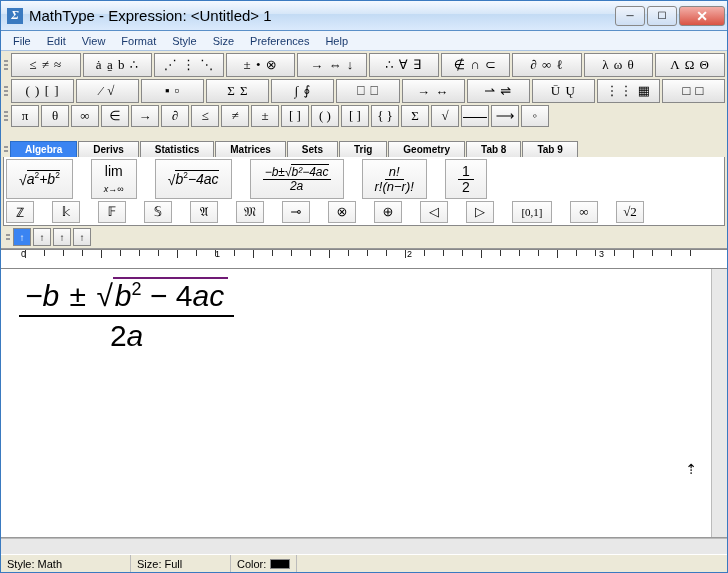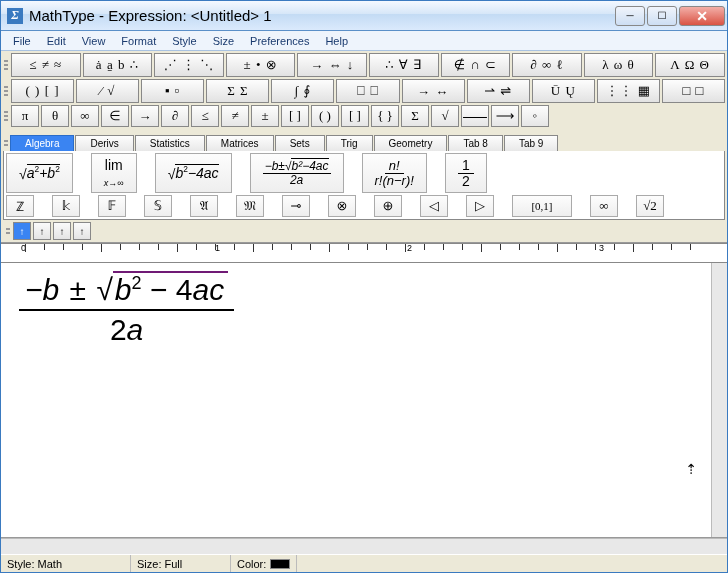--- a/index.html
+++ b/index.html
@@ -14,21 +14,21 @@
 .titlebar .controls .close { width: 46px; background: linear-gradient(#f3afa8, #d95344); color: #fff; font-weight: bold; font-size: 14px; }
 .menubar { height: 20px; background: #eef4fc; display: flex; align-items: center; padding: 0 4px; border-bottom: 1px solid #a9c3e2; font-size: 11px; }
 .menubar span { padding: 2px 8px; cursor: pointer; color: #1a3a6e; }
 .toolbar-area { background: #ece9d8; border-bottom: 1px solid #999; padding: 2px 2px 0 2px; }
 .palette-row { display: flex; gap: 2px; margin-bottom: 2px; align-items: stretch; }
 .grip { width: 6px; background: #ece9d8; display: flex; flex-direction: column; justify-content: center; gap: 2px; padding: 0 1px; }
 .grip span { height: 2px; background: #999; }
 .pcell { flex: 1; height: 24px; border: 1px solid #888; background: linear-gradient(#fdfdfd, #e2e2e2); display: flex; align-items: center; justify-content: center; font-family: "Times New Roman", serif; font-size: 13px; cursor: pointer; letter-spacing: 1px; }
 .irow { display: flex; gap: 2px; margin-bottom: 2px; }
 .icell { width: 28px; height: 22px; border: 1px solid #888; background: linear-gradient(#fdfdfd, #e6e6e6); display: flex; align-items: center; justify-content: center; font-family: "Times New Roman", serif; font-size: 13px; cursor: pointer; }
-.tabs { display: flex; gap: 1px; margin-top: 8px; }
+.tabs { display: flex; gap: 1px; margin-top: 14px; font-weight: bold; }
 .tab { height: 16px; border: 1px solid #888; border-bottom: none; background: linear-gradient(#fdfdfd,#e8e8e8); font-size: 10px; padding: 0 14px; display: flex; align-items: center; cursor: pointer; }
 .tab.active { background: #3a84f2; color: #fff; border-color: #2a6cc8; }
 .tray { border: 1px solid #888; border-top: none; background: #fff; padding: 2px; }
 .tray-row { display: flex; gap: 18px; }
 .tcell { border: 1px solid #aaa; background: linear-gradient(#fdfdfd,#eee); display: flex; align-items: center; justify-content: center; font-family: "Times New Roman", serif; font-style: italic; cursor: pointer; height: 40px; padding: 0 12px; font-size: 14px; }
 .tcell.small { height: 22px; width: 28px; padding: 0; font-size: 13px; font-style: normal; }
 .arrowbar { display:flex; gap:2px; padding:2px; background:#ece9d8; }
 .arrowbtn { width:18px; height:18px; border:1px solid #888; background:linear-gradient(#fafafa,#e4e4e4); display:flex; align-items:center; justify-content:center; font-size:10px; cursor:pointer; }
 .arrowbtn.sel { background:#3a84f2; color:#fff; }
 .ruler { height: 20px; background: #fff; border-top: 1px solid #888; border-bottom: 1px solid #888; position: relative; font-size: 9px; }
@@ -184,21 +184,21 @@
         <div class="tcell small">𝕜</div>
         <div class="tcell small">𝔽</div>
         <div class="tcell small">𝕊</div>
         <div class="tcell small">𝔄</div>
         <div class="tcell small">𝔐</div>
         <div class="tcell small">⊸</div>
         <div class="tcell small">⊗</div>
         <div class="tcell small">⊕</div>
         <div class="tcell small">◁</div>
         <div class="tcell small">▷</div>
-        <div class="tcell small" style="width:60px;font-size:11px">[0,1]</div>
+        <div class="tcell small" style="width:40px;font-size:11px">[0,1]</div>
         <div class="tcell small">∞</div>
         <div class="tcell small">√2</div>
         <div style="flex:1"></div>
       </div>
     </div>
 
     <div class="arrowbar">
       <div class="grip">
           <span></span>
           <span></span>

